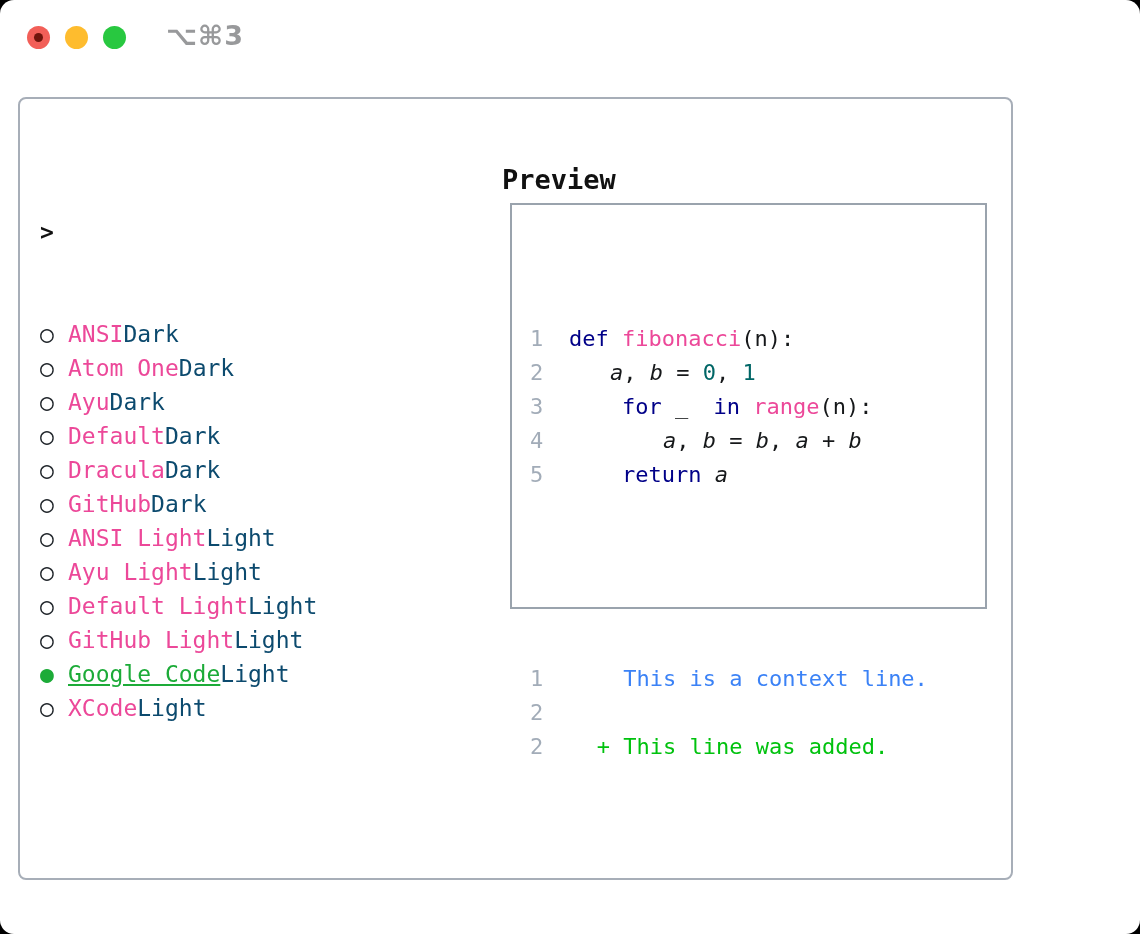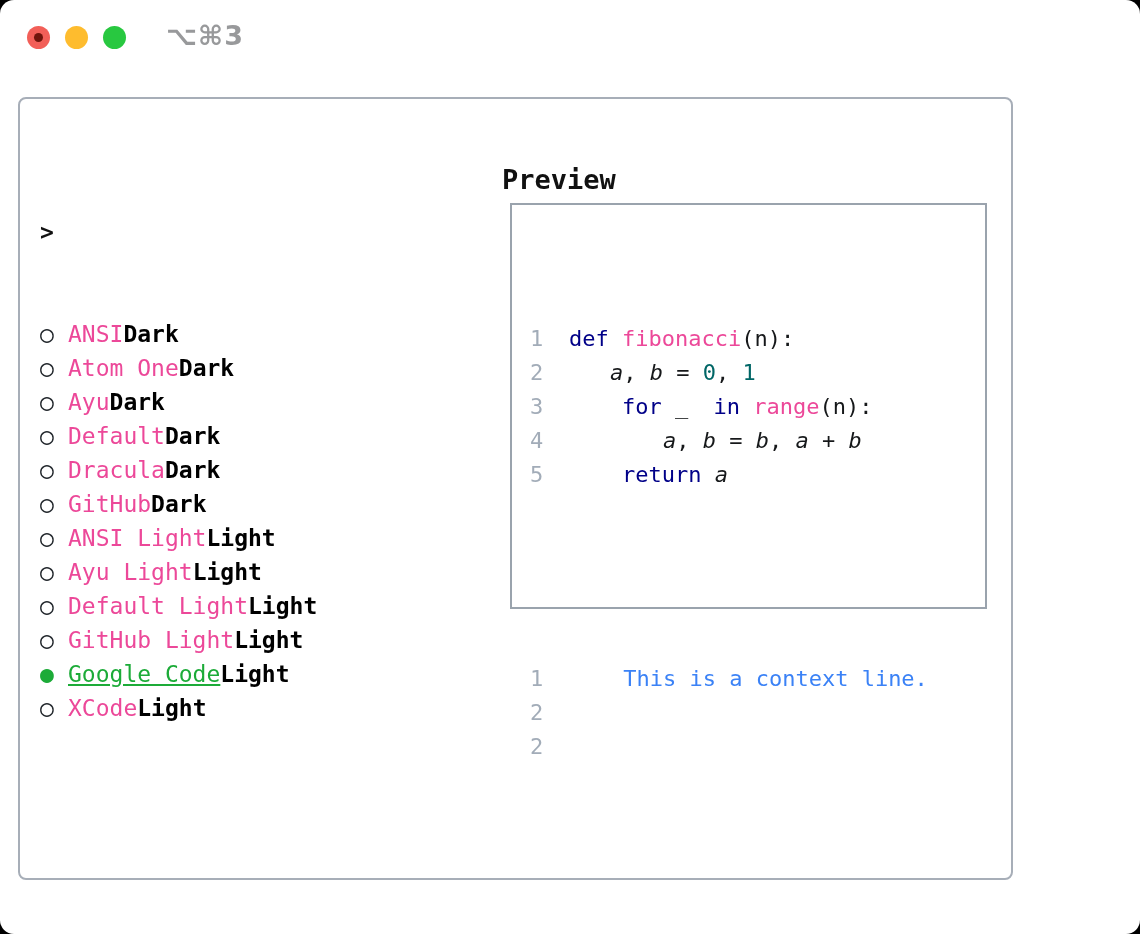--- a/index.html
+++ b/index.html
@@ -32,21 +32,21 @@
   }
   
   .left-col{
     position:absolute;left:20px;top:48px;
     font-size:23px;line-height:34px;color:#23282d;white-space:pre;
   }
   .row{height:34px;display:flex;align-items:center;white-space:pre;}
   .marker{display:inline-block;width:28px;flex:0 0 28px;}
   .hdr-row{font-weight:bold;color:#111;}
   .name{color:#ec4899;}
-  .tag{color:#000000;font-weight:bold;}
+  .tag{color:#0c4a6e;}
   .sel .name{color:#1cab38;text-decoration:underline;}
   .sel .marker{color:#1cab38;}
   .apply-block{margin-top:34px;}
   .apply-label{color:#14171a;}
   
   .preview-label{
     position:absolute;left:482px;top:48px;height:34px;line-height:34px;
     font-size:27px;font-weight:bold;color:#111;margin-top:16px;
   }
   .pbox{
@@ -98,18 +98,18 @@
 
       
     </div>
 
     <div class="preview-label">Preview</div>
 
     <div class="pbox">
       <div class="pcontent">
         <div id="code-lines"><div class="cl"><span class="ln">1</span><span class="tk-kwd">def</span><span class="tk-pln"> </span><span class="tk-typ">fibonacci</span><span class="tk-pln">(n):</span></div><div class="cl"><span class="ln">2</span><span class="tk-pln">    </span><span class="tk-var">a</span><span class="tk-pln">, </span><span class="tk-var">b</span><span class="tk-pln"> = </span><span class="tk-lit">0</span><span class="tk-pln">, </span><span class="tk-lit">1</span></div><div class="cl"><span class="ln">3</span><span class="tk-pln">    </span><span class="tk-kwd">for</span><span class="tk-pln"> _ </span><span class="tk-kwd">in</span><span class="tk-pln"> </span><span class="tk-typ">range</span><span class="tk-pln">(n):</span></div><div class="cl"><span class="ln">4</span><span class="tk-pln">        </span><span class="tk-var">a</span><span class="tk-pln">, </span><span class="tk-var">b</span><span class="tk-pln"> = </span><span class="tk-var">b</span><span class="tk-pln">, </span><span class="tk-var">a</span><span class="tk-pln"> + </span><span class="tk-var">b</span></div><div class="cl"><span class="ln">5</span><span class="tk-pln">    </span><span class="tk-kwd">return</span><span class="tk-pln"> </span><span class="tk-var">a</span></div></div>
         <div class="blank"></div>
-        <div id="diff-lines"><div class="cl"><span class="ln">1</span><span class="diff-context">     This is a context line.</span></div><div class="cl"><span class="ln">2</span></div><div class="cl"><span class="ln">2</span></div></div>
+        <div id="diff-lines"><div class="cl"><span class="ln">1</span><span class="diff-context">     This is a context line.</span></div><div class="cl"><span class="ln">2</span></div><div class="cl"><span class="ln">2</span><span class="diff-added">   + This line was added.</span></div></div>
       </div>
     </div>
 
   </div>
 </div>
 
 </body></html>

